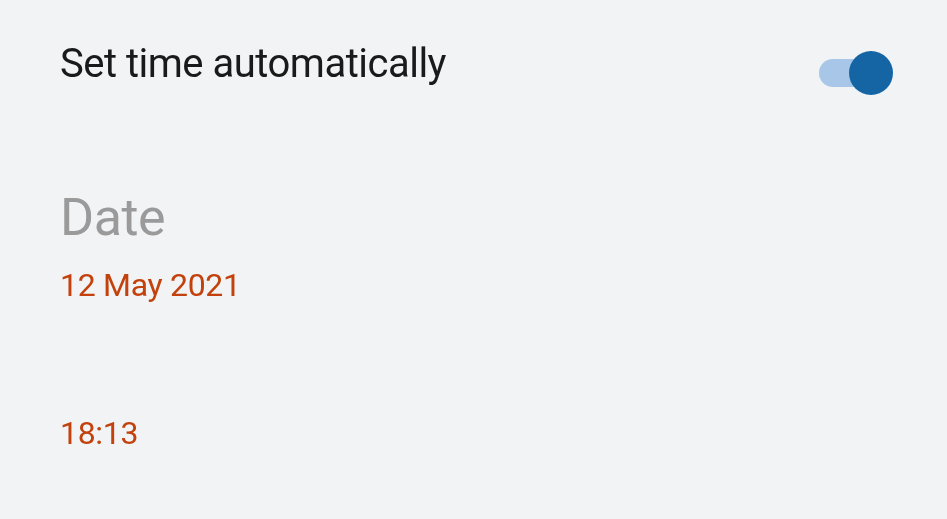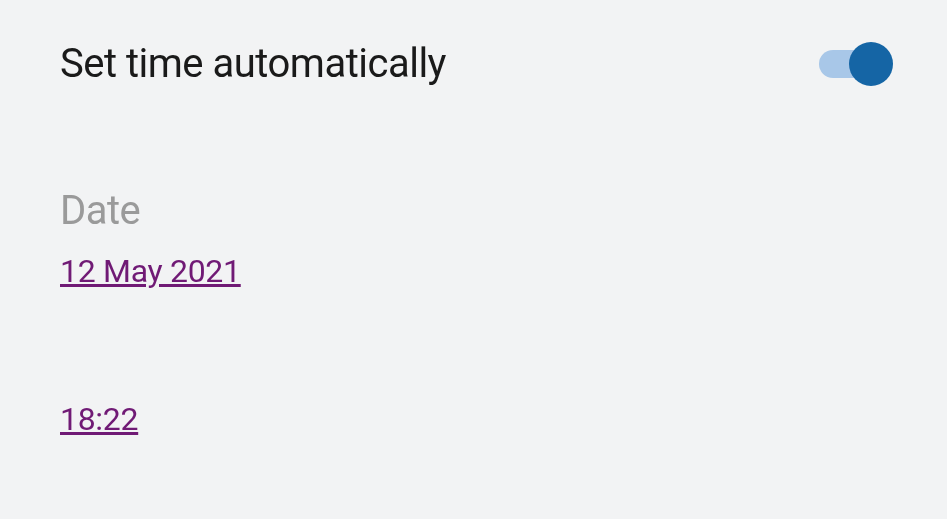--- a/index.html
+++ b/index.html
@@ -10,21 +10,21 @@
     body {
       width: 947px;
       height: 519px;
       background: #f2f3f4;
       font-family: 'Roboto', -apple-system, BlinkMacSystemFont, 'Segoe UI', sans-serif;
       padding: 40px 60px;
       overflow: hidden;
     }
     .setting-row {
       display: flex;
-      align-items: center;
+      align-items: flex-end;
       justify-content: space-between;
       margin-bottom: 100px;
     }
     .setting-title {
       font-size: 40px;
       font-weight: 400;
       color: #1a1a1a;
       letter-spacing: -0.5px;
     }
     .toggle {
@@ -48,45 +48,44 @@
       height: 44px;
       background: #1565a5;
       border-radius: 50%;
       top: -8px;
       right: -6px;
     }
     .info-block {
       margin-bottom: 110px;
     }
     .info-label {
-      font-size: 40px;
+      font-size: 52px;
       font-weight: 400;
       color: #9a9a9a;
       margin-bottom: 18px;
       letter-spacing: -0.5px;
     }
     .info-value {
       font-size: 32px;
       font-weight: 400;
-      color: #701a75;
+      color: #c2410c;
       letter-spacing: -0.3px;
-      text-decoration: underline;
     }
   </style>
 </head>
 <body>
 
 <div class="setting-row">
   <span class="setting-title">Set time automatically</span>
   <div class="toggle">
     <div class="toggle-track"></div>
     <div class="toggle-thumb"></div>
   </div>
 </div>
 
 <div class="info-block">
   <div class="info-label">Date</div>
   <div class="info-value">12 May 2021</div>
 </div>
 
 <div class="info-block">
-  <div class="info-value">18:22</div>
+  <div class="info-value">18:13</div>
 </div>
 
 </body></html>

